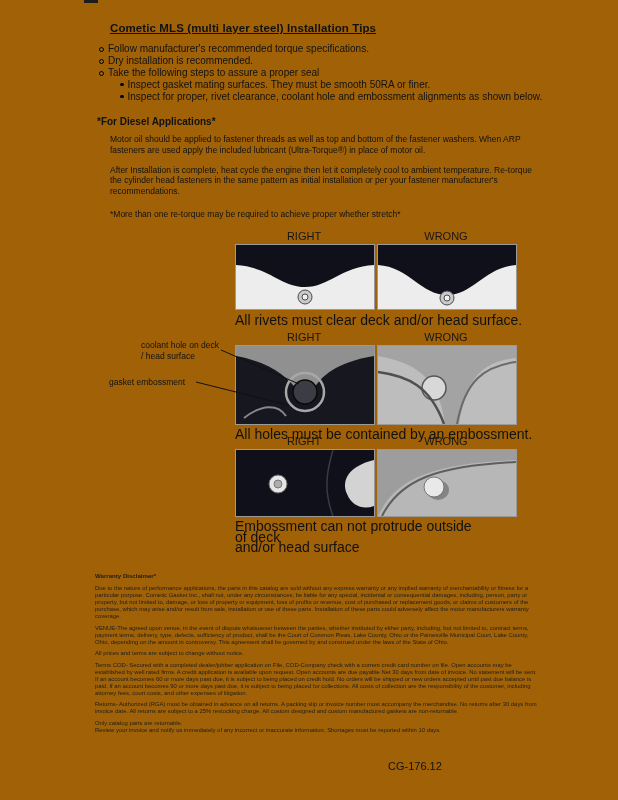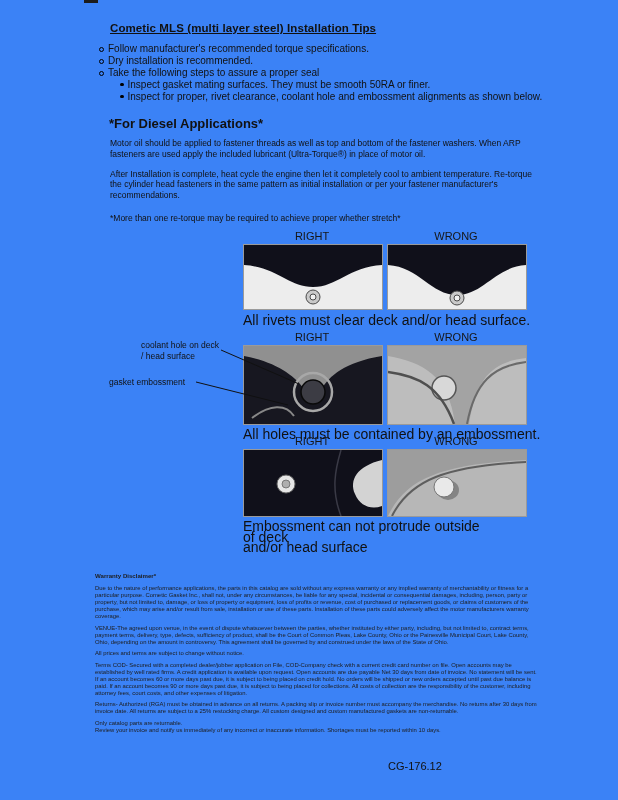--- a/index.html
+++ b/index.html
@@ -1,41 +1,41 @@
 <!DOCTYPE html>
 <html><head>
 <meta charset="utf-8">
 <style>
   html,body{margin:0;padding:0;background:#fff;}
-  .page{position:relative;width:618px;height:800px;background:#3b82f6;
+  .page{position:relative;width:618px;height:800px;background:#a16207;
         font-family:"Liberation Sans",sans-serif;color:#111;overflow:hidden;}
   .scan-mark{position:absolute;left:84px;top:0;width:14px;height:3px;background:#1c1c1c;}
 
   
   .top-text{position:absolute;left:95px;top:22px;width:448px;}
   .doc-title{font-size:11.5px;font-weight:bold;text-decoration:underline;margin:0 0 9px 15px;letter-spacing:.1px;}
   .bullet-row{display:flex;align-items:flex-start;font-size:10px;line-height:12px;margin:0 0 0 4px;}
   .bullet-row.sub{padding-left:21px;}
   .b-circle{flex:0 0 auto;width:3px;height:3px;border:1px solid #000;border-radius:50%;margin:3.5px 4px 0 0;}
   .b-dot{flex:0 0 auto;width:3.5px;height:3.5px;background:#000;border-radius:50%;margin:3.5px 4px 0 0;}
-  .diesel-heading{font-size:13px;font-weight:bold;margin:13px 0 7px 14px;}
+  .diesel-heading{font-size:10px;font-weight:bold;margin:13px 0 7px 2px;}
   .para{font-size:8.5px;line-height:10.8px;margin:0 0 9px 15px;width:428px;}
   .note{font-size:8.5px;margin:12px 0 0 15px;}
 
   
   .diagrams{position:absolute;left:95px;top:228px;width:448px;height:342px;}
   .dg-label{position:absolute;width:138px;text-align:center;font-size:11px;color:#161616;}
   .panel{position:absolute;width:138px;border:1px solid #9a9a9a;background:#eee;line-height:0;}
   .panel svg{display:block;}
   .caption{position:absolute;font-size:14px;line-height:10.5px;color:#111;}
   .side-label{position:absolute;font-size:8.5px;line-height:10.5px;color:#111;}
   .leader-svg{position:absolute;left:0;top:0;pointer-events:none;}
 
   
-  .colL{left:140px;margin-left:8px;} .colR{left:292px;}
+  .colL{left:140px;} .colR{left:282px;}
 
   
   .disclaimer{position:absolute;left:95px;top:572px;width:444px;font-size:5.9px;line-height:7px;color:#1d1d1d;}
   .disc-h{font-weight:bold;font-size:6.1px;margin:0 0 6px 0;}
   .disc-p{margin:0 0 4.5px 0;}
   .disc-p.tight{margin:0;}
 
   .footer-code{position:absolute;left:388px;top:760px;font-size:11px;color:#111;}
 </style>
 </head>

